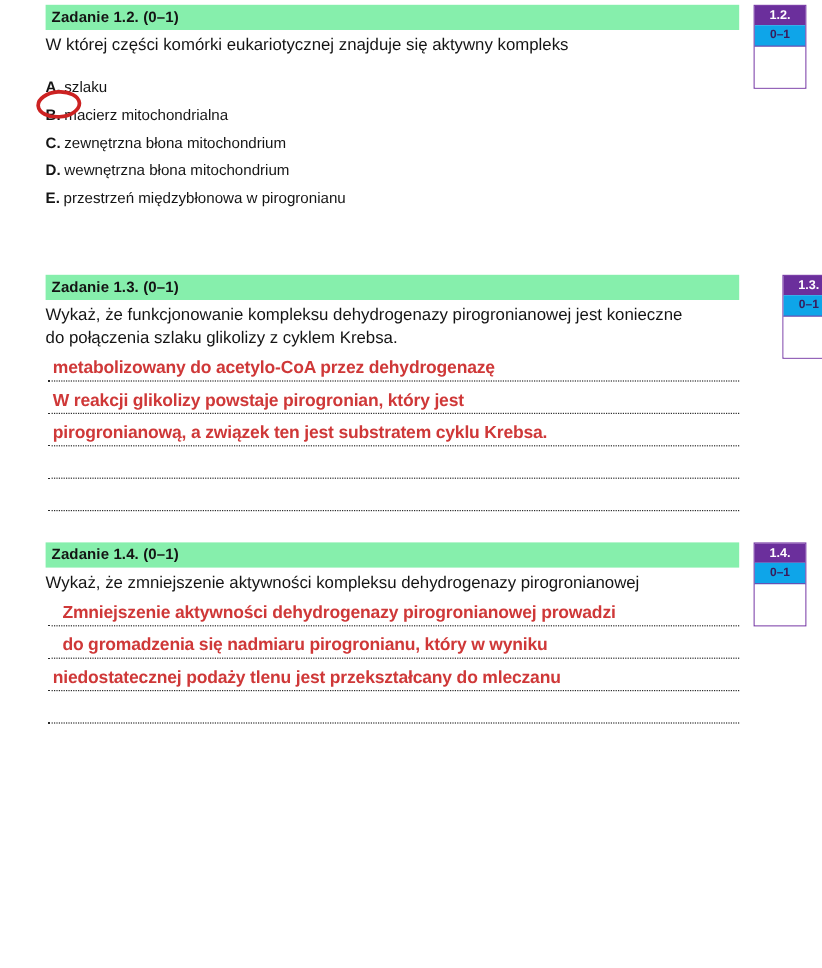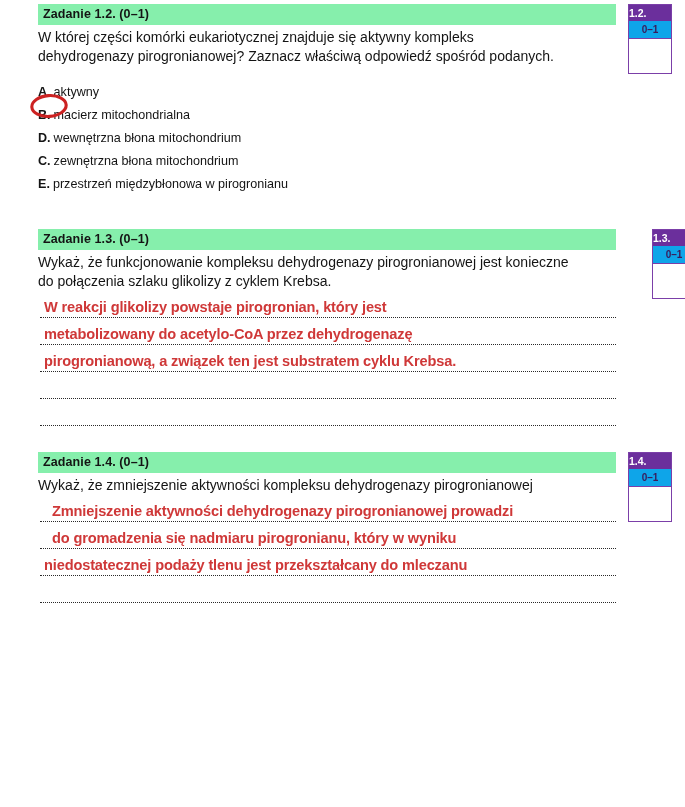--- a/index.html
+++ b/index.html
@@ -115,21 +115,21 @@
     width: 44px;
     border: 1.3px solid #7b3fa8;
     box-sizing: border-box;
     background: #ffffff;
   }
   .scorebox .sb-no {
     background: #6b2f9c;
     color: #ffffff;
     font-size: 10.5px;
     font-weight: bold;
-    text-align: left;
+    text-align: center;
     line-height: 16px;
     height: 16px;
   }
   .scorebox .sb-range {
     background: #0ea5e9;
     color: #3a1a5a;
     font-size: 10px;
     font-weight: bold;
     text-align: center;
     line-height: 17px;
@@ -144,35 +144,34 @@
 </head>
 <body>
 
 <div class="page">
 
   <div class="task" style="top:4px;">
     <div class="task-body">
       <div class="task-header">Zadanie 1.2. (0–1)</div>
       <div class="task-stem">
         <div>W której części komórki eukariotycznej znajduje się aktywny kompleks</div>
-        <div>dehydrogenazy pirogronianowej? Zaznacz właściwą odpowiedź spośród podanych.</div>
       </div>
 
       <div class="options">
         <div class="option">
-          <span class="letter">A.</span><span>aktywny</span>
+          <span class="letter">A.</span><span>szlaku</span>
         </div>
         <div class="option">
           <span class="letter">B.</span><span>macierz mitochondrialna</span>
         </div>
         <div class="option">
+          <span class="letter">C.</span><span>zewnętrzna błona mitochondrium</span>
+        </div>
+        <div class="option">
           <span class="letter">D.</span><span>wewnętrzna błona mitochondrium</span>
-        </div>
-        <div class="option">
-          <span class="letter">C.</span><span>zewnętrzna błona mitochondrium</span>
         </div>
         <div class="option">
           <span class="letter">E.</span><span>przestrzeń międzybłonowa w pirogronianu</span>
         </div>
 
         <svg class="circle-mark" viewBox="0 0 40 24">
           <ellipse cx="20" cy="12" rx="17.2" ry="10.4" fill="none" stroke="#cc2222" stroke-width="3.1" transform="rotate(-4 20 12)"></ellipse>
         </svg>
       </div>
     </div>
@@ -187,24 +186,24 @@
   <div class="task" style="top:229px;">
     <div class="task-body">
       <div class="task-header">Zadanie 1.3. (0–1)</div>
       <div class="task-stem">
         <div>Wykaż, że funkcjonowanie kompleksu dehydrogenazy pirogronianowej jest konieczne</div>
         <div>do połączenia szlaku glikolizy z cyklem Krebsa.</div>
       </div>
 
       <div class="answer-area">
         <div class="line-row">
+          <span class="hand">metabolizowany do acetylo-CoA przez dehydrogenazę</span>
+        </div>
+        <div class="line-row">
           <span class="hand">W reakcji glikolizy powstaje pirogronian, który jest</span>
-        </div>
-        <div class="line-row">
-          <span class="hand">metabolizowany do acetylo-CoA przez dehydrogenazę</span>
         </div>
         <div class="line-row">
           <span class="hand">pirogronianową, a związek ten jest substratem cyklu Krebsa.</span>
         </div>
         <div class="line-row">
           <span class="hand"></span>
         </div>
         <div class="line-row">
           <span class="hand"></span>
         </div>

